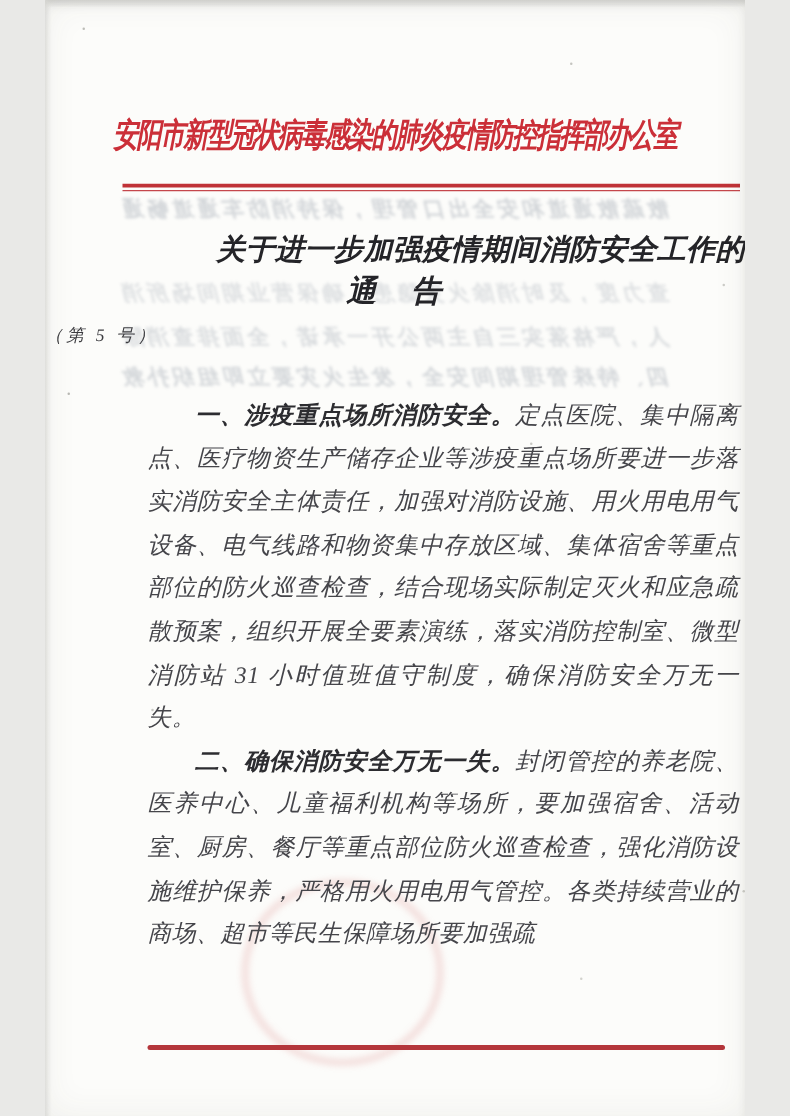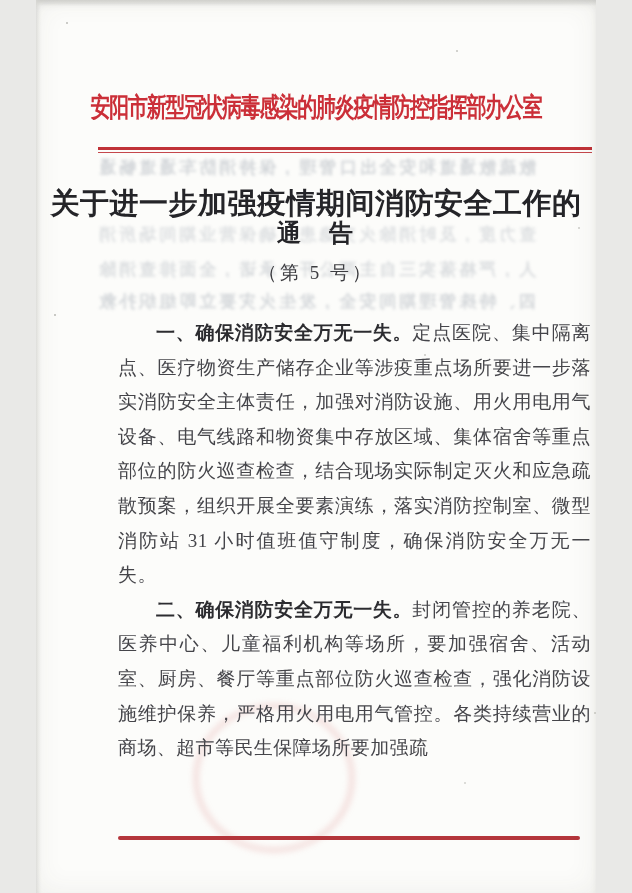--- a/index.html
+++ b/index.html
@@ -3,20 +3,21 @@
 <meta charset="utf-8">
 <style>
   html,body{margin:0;padding:0;background:#e9e9e7;}
   .page{
     position:relative;
     width:560px;height:893px;
     margin:0 auto;
     background:#fcfcfa;
     overflow:hidden;
     font-family:"Liberation Serif","DejaVu Serif",serif;
+    font-style:italic;
   }
   .page::after{
     content:"";position:absolute;inset:0;pointer-events:none;
     box-shadow:inset 0 0 28px rgba(70,70,60,0.07), inset 0 5px 7px rgba(70,70,60,0.09);
   }
   .scan-edge-top{position:absolute;top:0;left:0;right:0;height:6px;
     background:linear-gradient(#e2e2e0,#fcfcfa);}
   .scan-edge-left{position:absolute;top:0;bottom:0;left:0;width:5px;
     background:linear-gradient(90deg,#ededeb,rgba(252,252,250,0));}
 
@@ -35,32 +36,32 @@
     position:absolute;top:147px;left:62px;width:494px;height:0;
     border-top:3px solid #c03237;
   }
   .header-rule::after{
     content:"";position:absolute;left:0;right:0;top:2px;height:0;
     border-top:1.5px solid #c5474c;
   }
 
   
   .doc-title-1{
-    position:absolute;top:184px;left:0;right:0;text-align:center;
-    font-size:29px;font-weight:bold;color:#242428;
+    position:absolute;top:184px;left:0;right:0;text-align:right;
+    font-size:23px;font-weight:bold;color:#242428;
     letter-spacing:0.5px;white-space:nowrap;
   }
   .doc-title-2{
     position:absolute;top:217px;left:0;right:0;text-align:center;
     font-size:24px;font-weight:bold;color:#242428;
     letter-spacing:2px;
   }
   .doc-number{
-    position:absolute;top:260px;left:0;right:0;text-align:center;
-    font-size:19px;color:#3c3c40;letter-spacing:3px;
+    position:absolute;top:260px;left:0;right:0;text-align:left;
+    font-size:14px;color:#3c3c40;letter-spacing:3px;
   }
 
   
   .doc-body{
     position:absolute;top:316px;left:82px;width:473px;
     font-size:19px;line-height:34.6px;letter-spacing:0.4px;
     color:#45454a;
     text-align:justify;
   }
   .doc-body p{margin:0;text-indent:2em;}
@@ -124,19 +125,19 @@
 
   <div class="org-title">安阳市新型冠状病毒感染的肺炎疫情防控指挥部办公室</div>
 
   <div class="header-rule"></div>
 
   <div class="doc-title-1">关于进一步加强疫情期间消防安全工作的</div>
   <div class="doc-title-2">通　告</div>
   <div class="doc-number">（第 5 号）</div>
 
   <div class="doc-body">
-    <p><b>一、确保消防安全万无一失。</b><span>定点医院、集中隔离点、医疗物资生产储存企业等涉疫重点场所要进一步落实消防安全主体责任，加强对消防设施、用火用电用气设备、电气线路和物资集中存放区域、集体宿舍等重点部位的防火巡查检查，结合现场实际制定灭火和应急疏散预案，组织开展全要素演练，落实消防控制室、微型消防站 31 小时值班值守制度，确保消防安全万无一失。</span></p>
+    <p><b>一、涉疫重点场所消防安全。</b><span>定点医院、集中隔离点、医疗物资生产储存企业等涉疫重点场所要进一步落实消防安全主体责任，加强对消防设施、用火用电用气设备、电气线路和物资集中存放区域、集体宿舍等重点部位的防火巡查检查，结合现场实际制定灭火和应急疏散预案，组织开展全要素演练，落实消防控制室、微型消防站 31 小时值班值守制度，确保消防安全万无一失。</span></p>
     <p><b>二、确保消防安全万无一失。</b><span>封闭管控的养老院、医养中心、儿童福利机构等场所，要加强宿舍、活动室、厨房、餐厅等重点部位防火巡查检查，强化消防设施维护保养，严格用火用电用气管控。各类持续营业的商场、超市等民生保障场所要加强疏</span></p>
   </div>
 
   <div class="footer-rule"></div>
 
 </div>
 
 </body></html>

